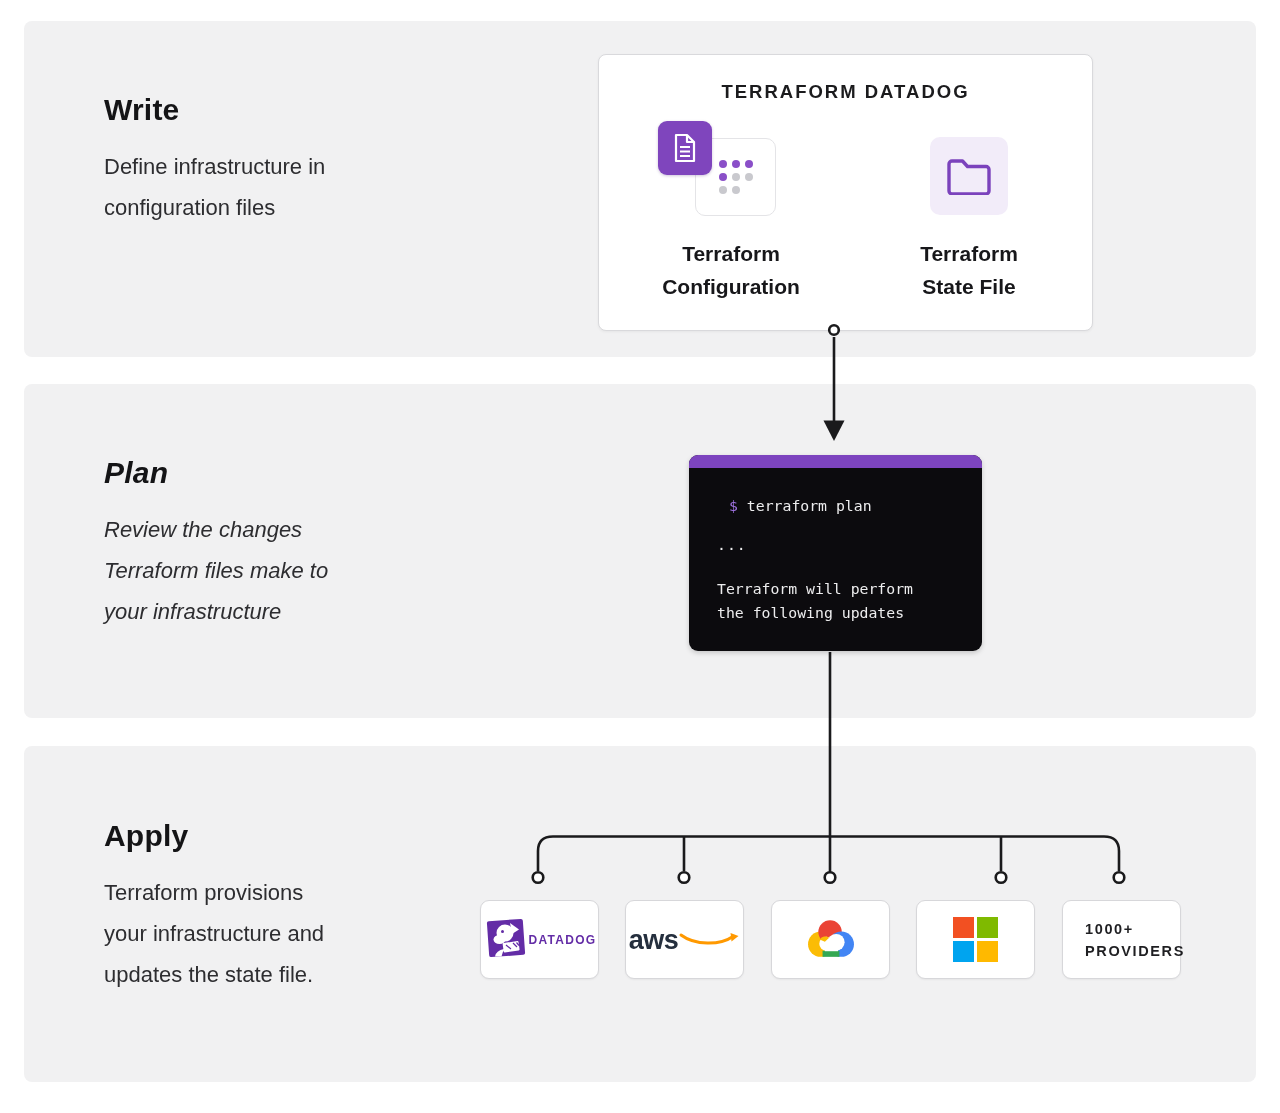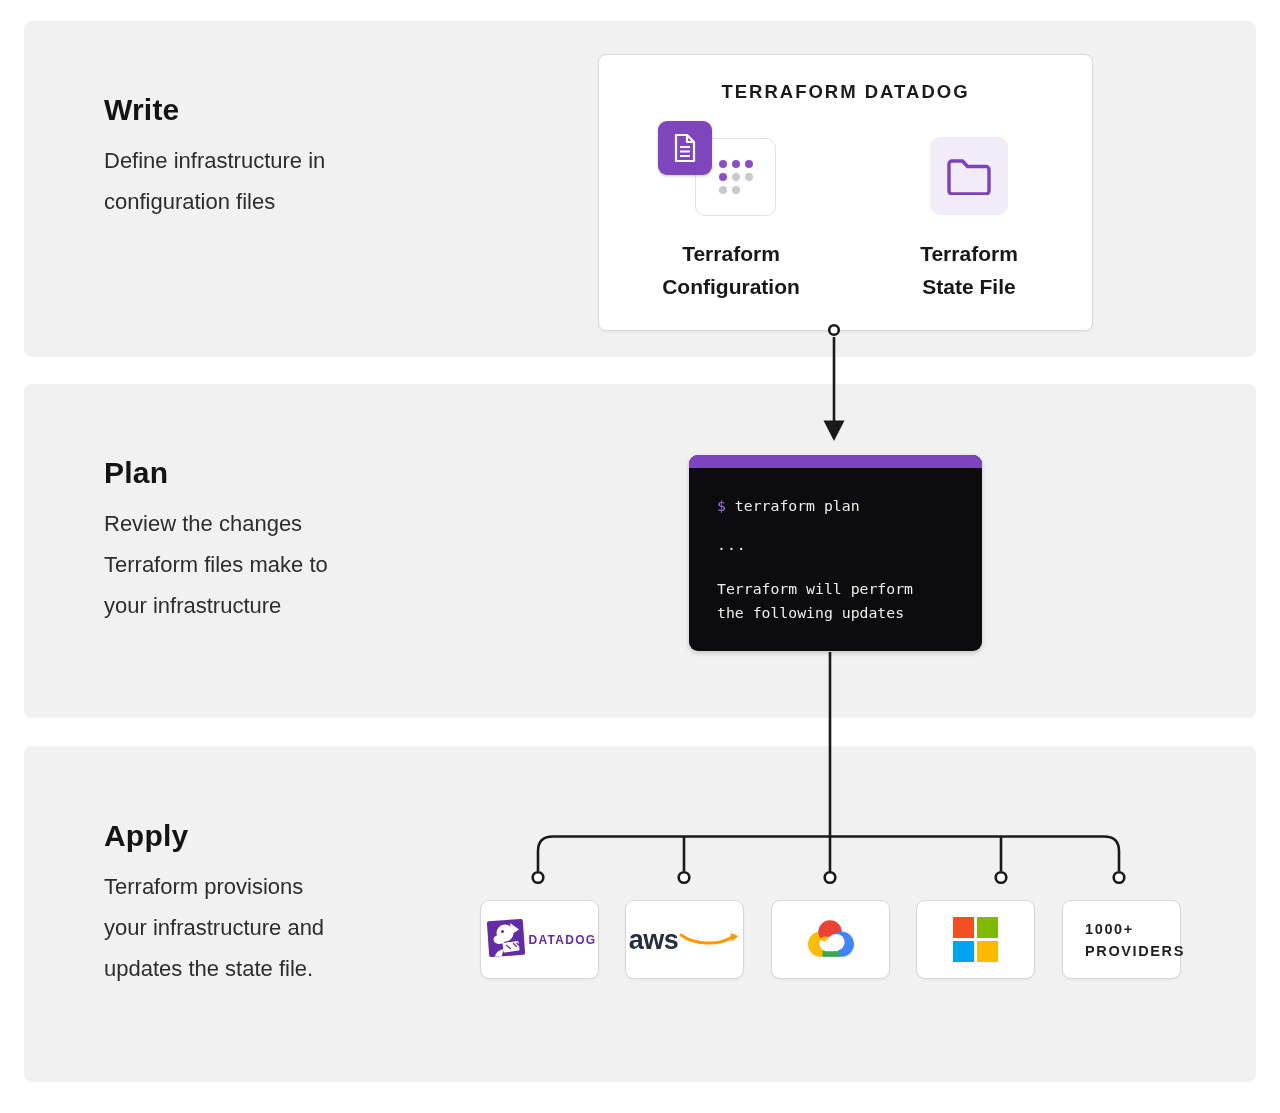--- a/index.html
+++ b/index.html
@@ -7,24 +7,24 @@
     position:relative;width:1280px;height:1113px;background:#ffffff;
     font-family:"Liberation Sans",sans-serif;color:#1b1b1d;overflow:hidden;padding-left:33px;
   }
   .panel{position:absolute;left:24px;width:1232px;background:#f1f1f2;border-radius:8px;}
   #panel-write{top:21px;height:336px;}
   #panel-plan{top:384px;height:334px;}
   #panel-apply{top:746px;height:336px;}
 
   .section-text{position:absolute;left:104px;width:330px;}
   #text-write{top:93px;}
-  #text-plan{top:456px;}
+  #text-plan{top:456px;font-style:italic;}
   #text-apply{top:819px;}
   .section-title{margin:0;font-size:30px;line-height:34px;font-weight:700;letter-spacing:.2px;color:#141416;}
-  .section-desc{margin-top:13px;font-size:22px;color:#2d2d30;}
+  .section-desc{margin-top:19px;font-size:22px;color:#2d2d30;}
   .section-desc div{line-height:41px;white-space:nowrap;}
 
   
   .project-card{
     position:absolute;left:598px;top:54px;width:493px;height:275px;background:#ffffff;
     border:1px solid #d9d9dc;border-radius:8px;box-shadow:0 1px 3px rgba(0,0,0,.05);
   }
   .project-title{position:absolute;top:26px;left:0;right:0;text-align:center;
     font-size:18.5px;font-weight:700;letter-spacing:2px;color:#1b1b1d;}
   .dots-card{position:absolute;left:96px;top:83px;width:79px;height:76px;background:#ffffff;
@@ -36,21 +36,21 @@
   .icon-label{position:absolute;top:182px;width:220px;text-align:center;
     font-size:21px;font-weight:600;line-height:33px;color:#17171a;}
   #label-config{left:22px;}
   #label-state{left:260px;}
 
   
   .terminal{position:absolute;left:689px;top:455px;width:293px;height:196px;background:#0c0b0e;
     border-radius:9px;box-shadow:0 2px 5px rgba(0,0,0,.18);}
   .terminal-header{position:absolute;top:0;left:0;right:0;height:13px;background:#7d44bf;border-radius:9px 9px 0 0;}
   .t-line{position:absolute;left:28px;font-family:"DejaVu Sans Mono",monospace;font-size:14.8px;color:#ededee;white-space:nowrap;}
-  #t-cmd{top:42px;}
+  #t-cmd{top:42px;margin-left:12px;}
   #t-cmd .prompt{color:#9d71dd;}
   #t-ellipsis{top:81px;letter-spacing:1px;}
   #t-output{top:122px;line-height:23.5px;}
 
   
   .connectors{position:absolute;left:0;top:0;pointer-events:none;}
 
   
   .provider-card{position:absolute;top:900px;width:117px;height:77px;background:#ffffff;
     border:1.5px solid #d7d7da;border-radius:9px;box-shadow:0 1px 2px rgba(0,0,0,.05);

